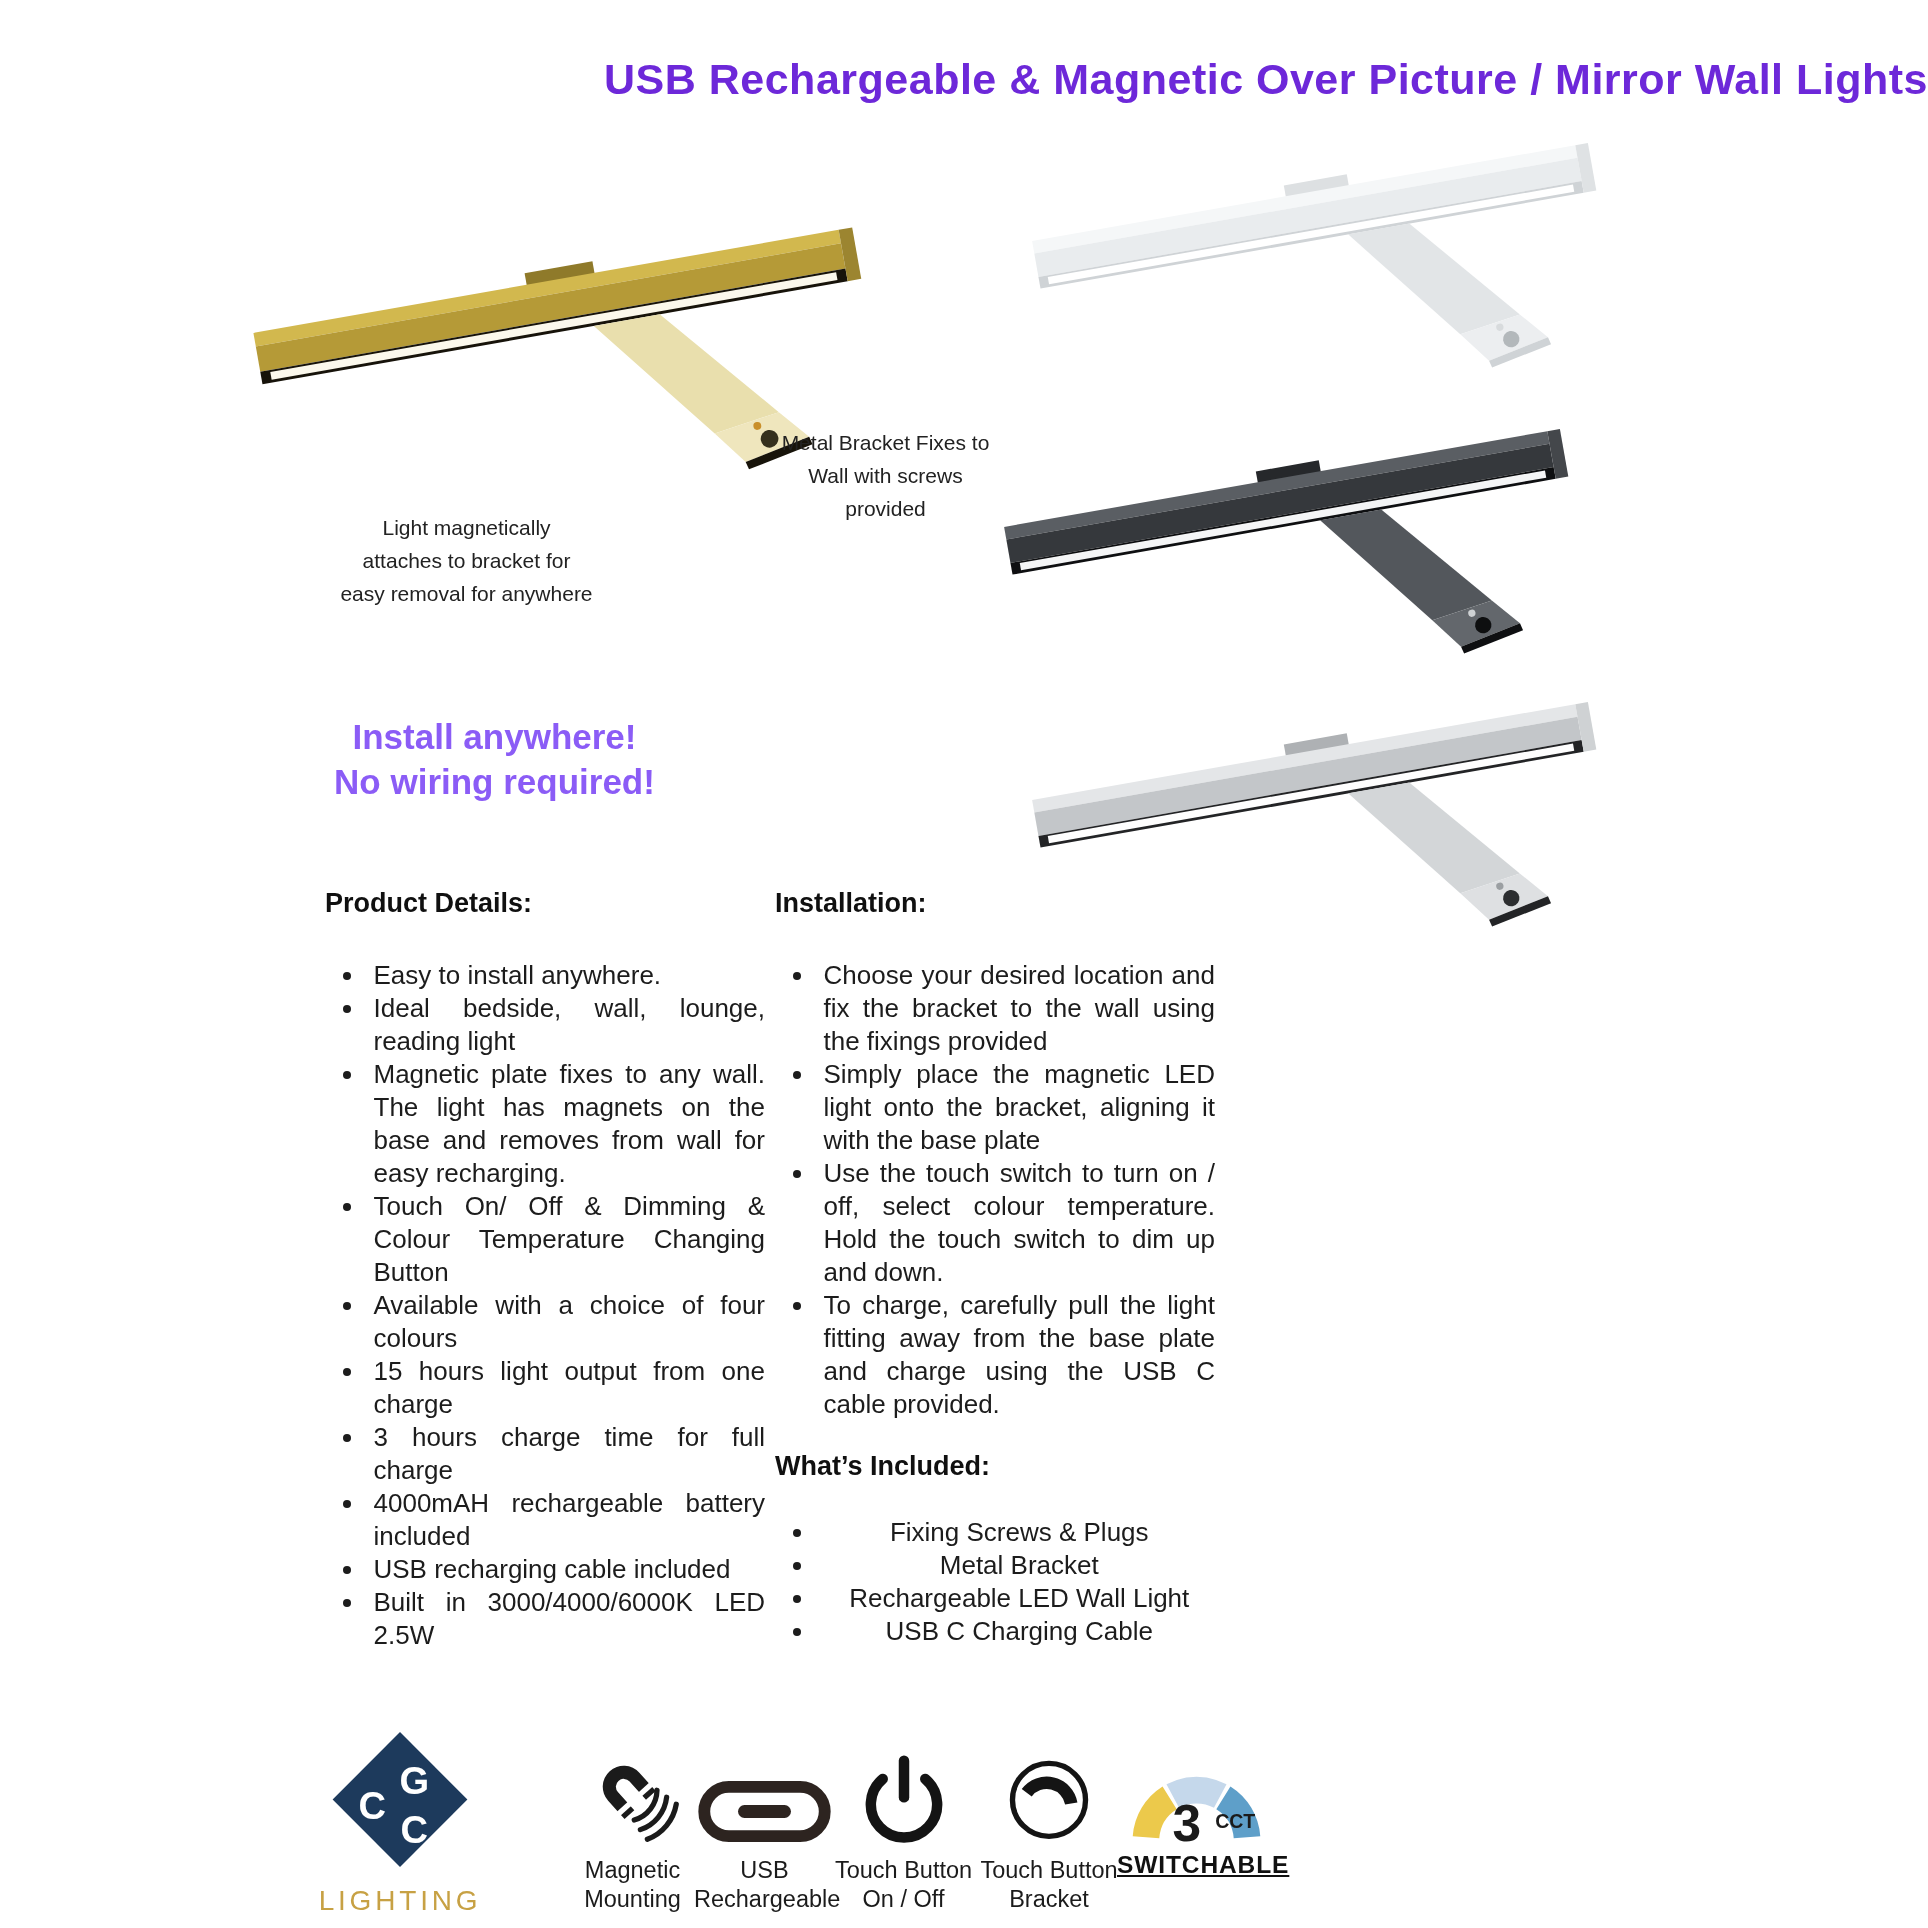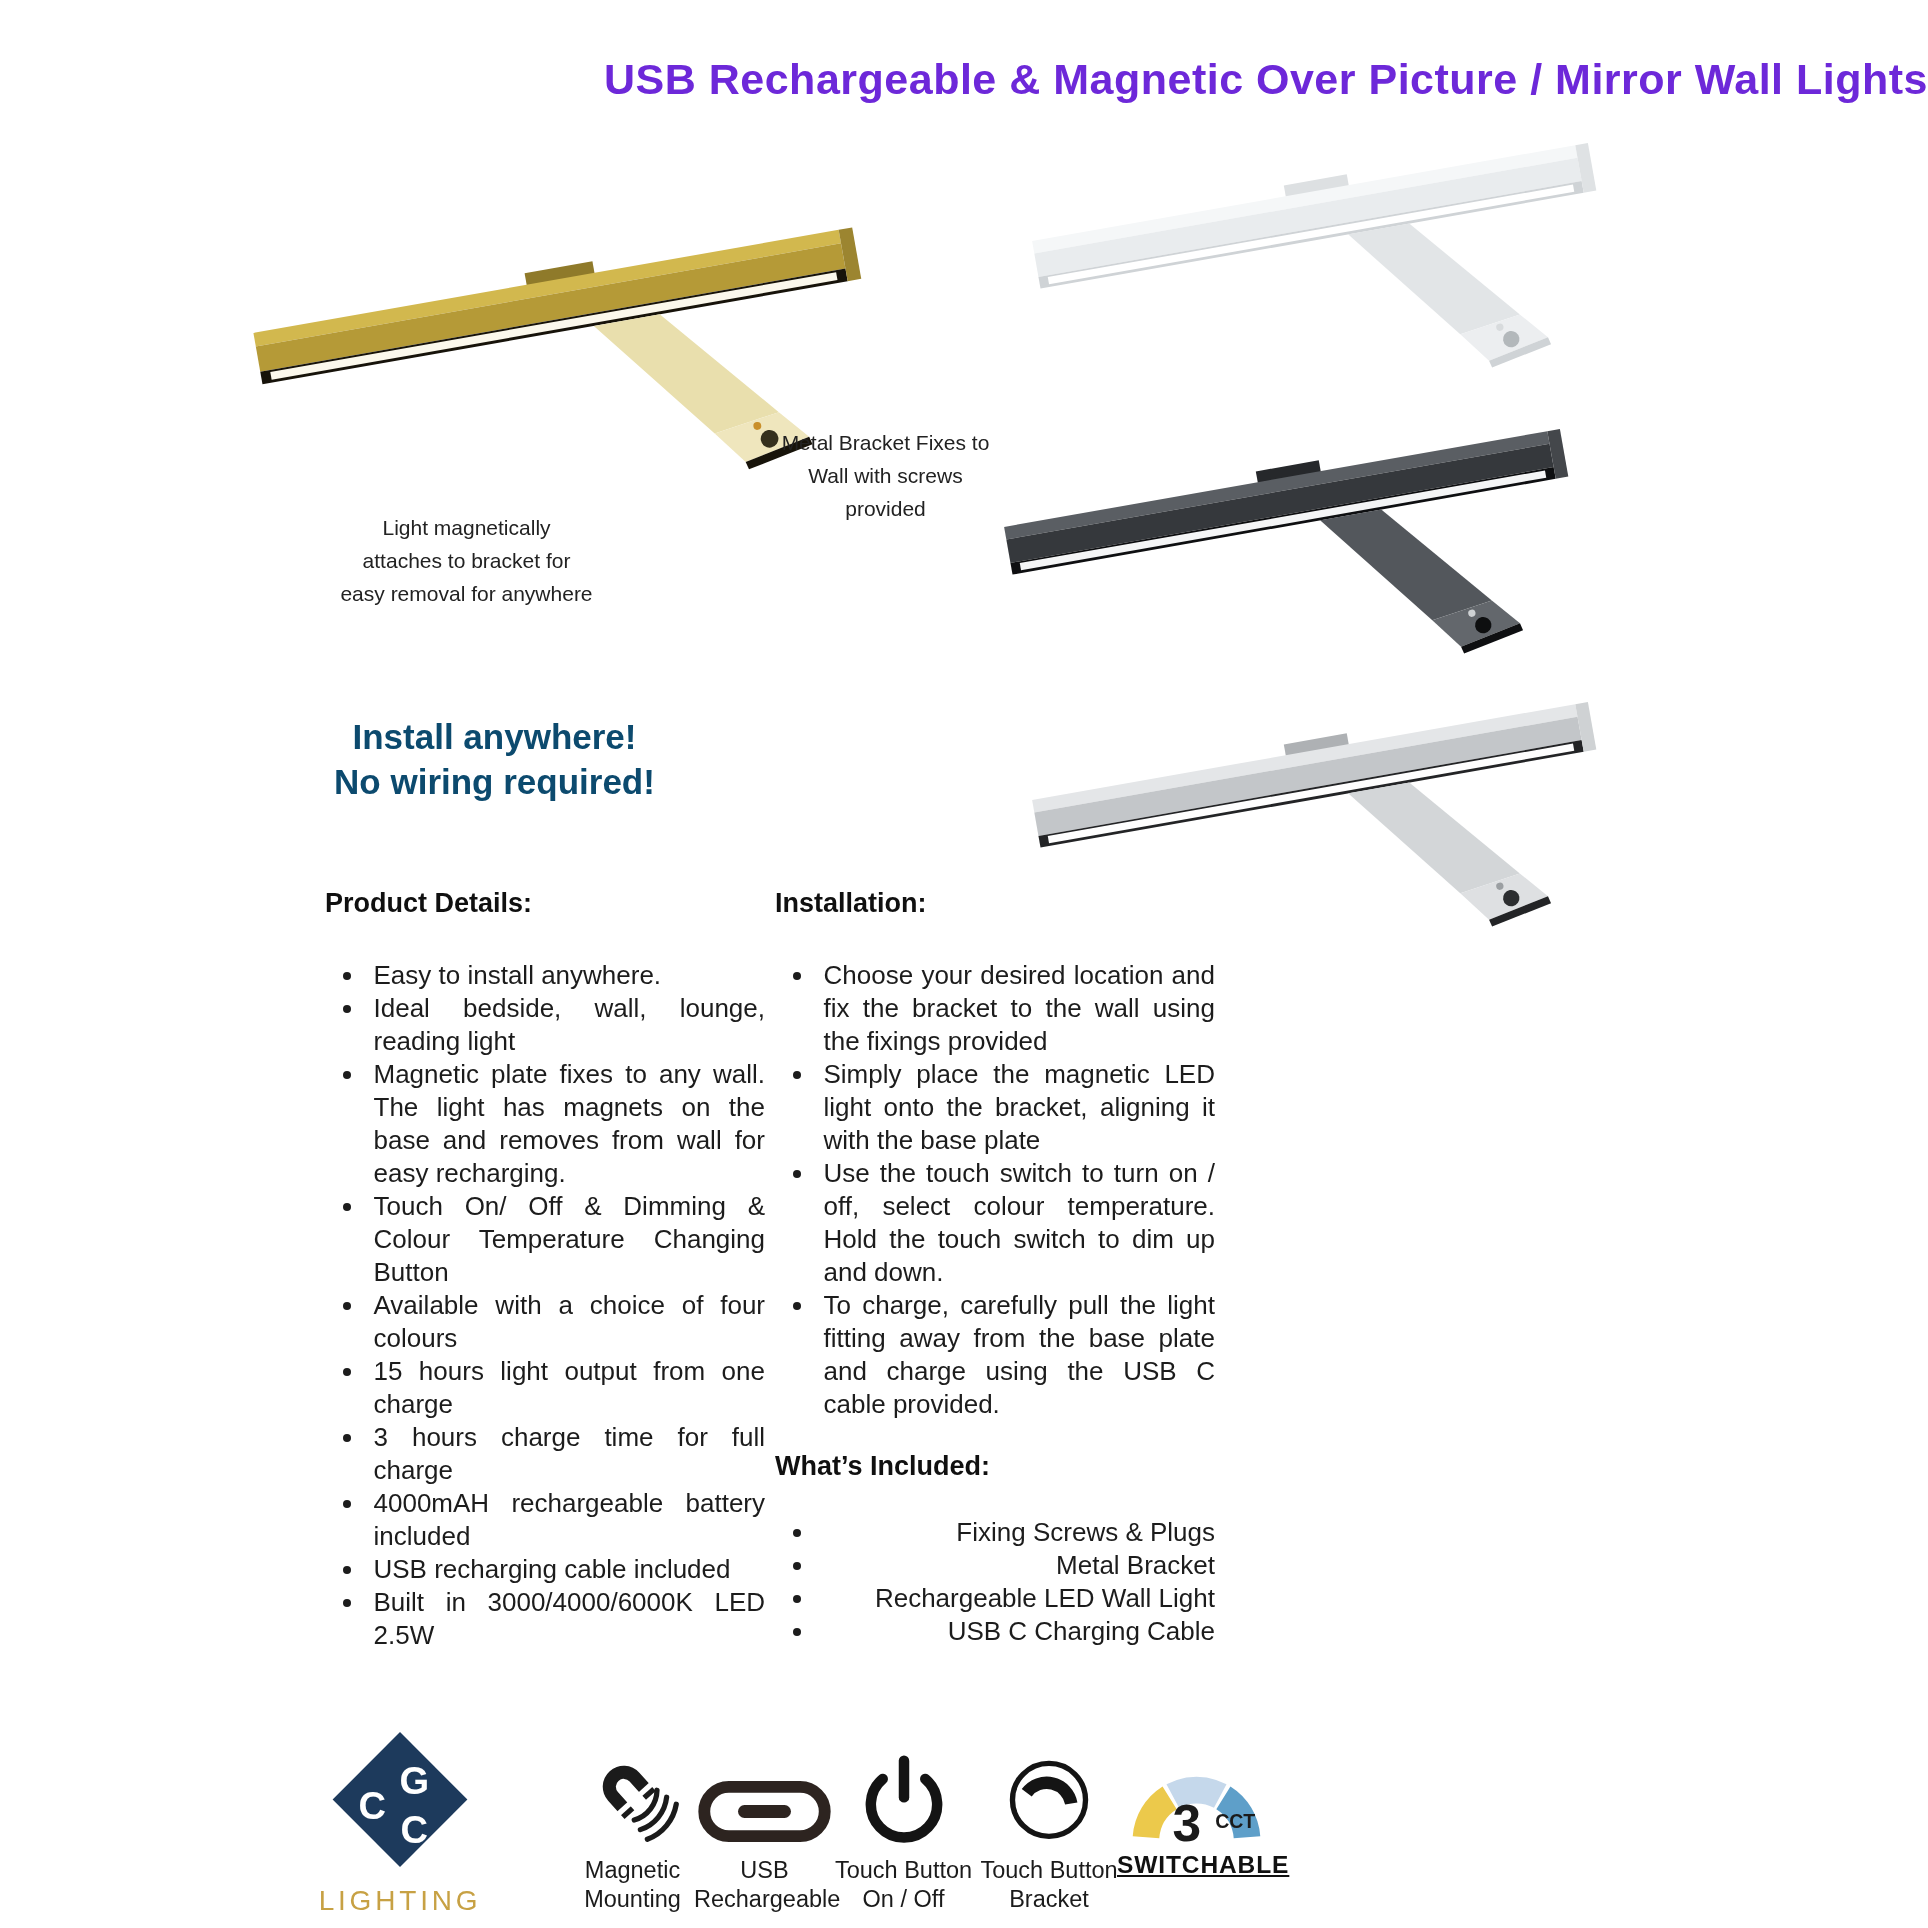--- a/index.html
+++ b/index.html
@@ -23,35 +23,35 @@
   .light-silver{left:1015px;top:670px;width:621px;}
 
   .annotation{
     position:absolute;font-size:21px;line-height:33px;text-align:center;color:#222;
   }
   .bracket-note{left:730px;top:426px;width:311px;}
   .magnet-note{left:297px;top:511px;width:339px;}
 
   .tagline{
     position:absolute;left:245px;top:714px;width:499px;text-align:center;
-    color:#0c4a6e;font-weight:700;font-size:35px;line-height:45px;
+    color:#8b5cf6;font-weight:700;font-size:35px;line-height:45px;
   }
 
   .col{position:absolute;width:440px;}
   .col-left{left:325px;top:888px;}
   .col-right{left:775px;top:888px;}
   .col h2{margin:0;font-size:27px;font-weight:700;color:#101010;}
   .col ul{margin:40px 0 0 0;padding:0 0 0 41px;}
   .col li{
     font-size:26px;line-height:33px;text-align:justify;color:#1c1c1c;
     padding-left:7.5px;margin:0;
   }
   .col h2.wi{margin-top:30px;}
   .col ul.wi-list{margin-top:34px;}
-  .col ul.wi-list li{text-align:right;}
+  .col ul.wi-list li{text-align:center;}
 
   
   .logo{position:absolute;left:313px;top:1723px;width:174px;text-align:center;}
   .logo svg{width:162px;height:153px;display:block;margin:0 auto;}
   .logo-label{margin-top:9.4px;font-size:28px;letter-spacing:3.8px;color:#c7a144;}
 
   .feature{position:absolute;text-align:center;}
   .feature .icon{height:111px;display:flex;align-items:flex-end;justify-content:center;}
   .feature .label{font-size:23.5px;line-height:29px;color:#1b1b1b;margin-top:7.5px;}
   .f-magnet{left:558px;top:1737px;width:149px;}

